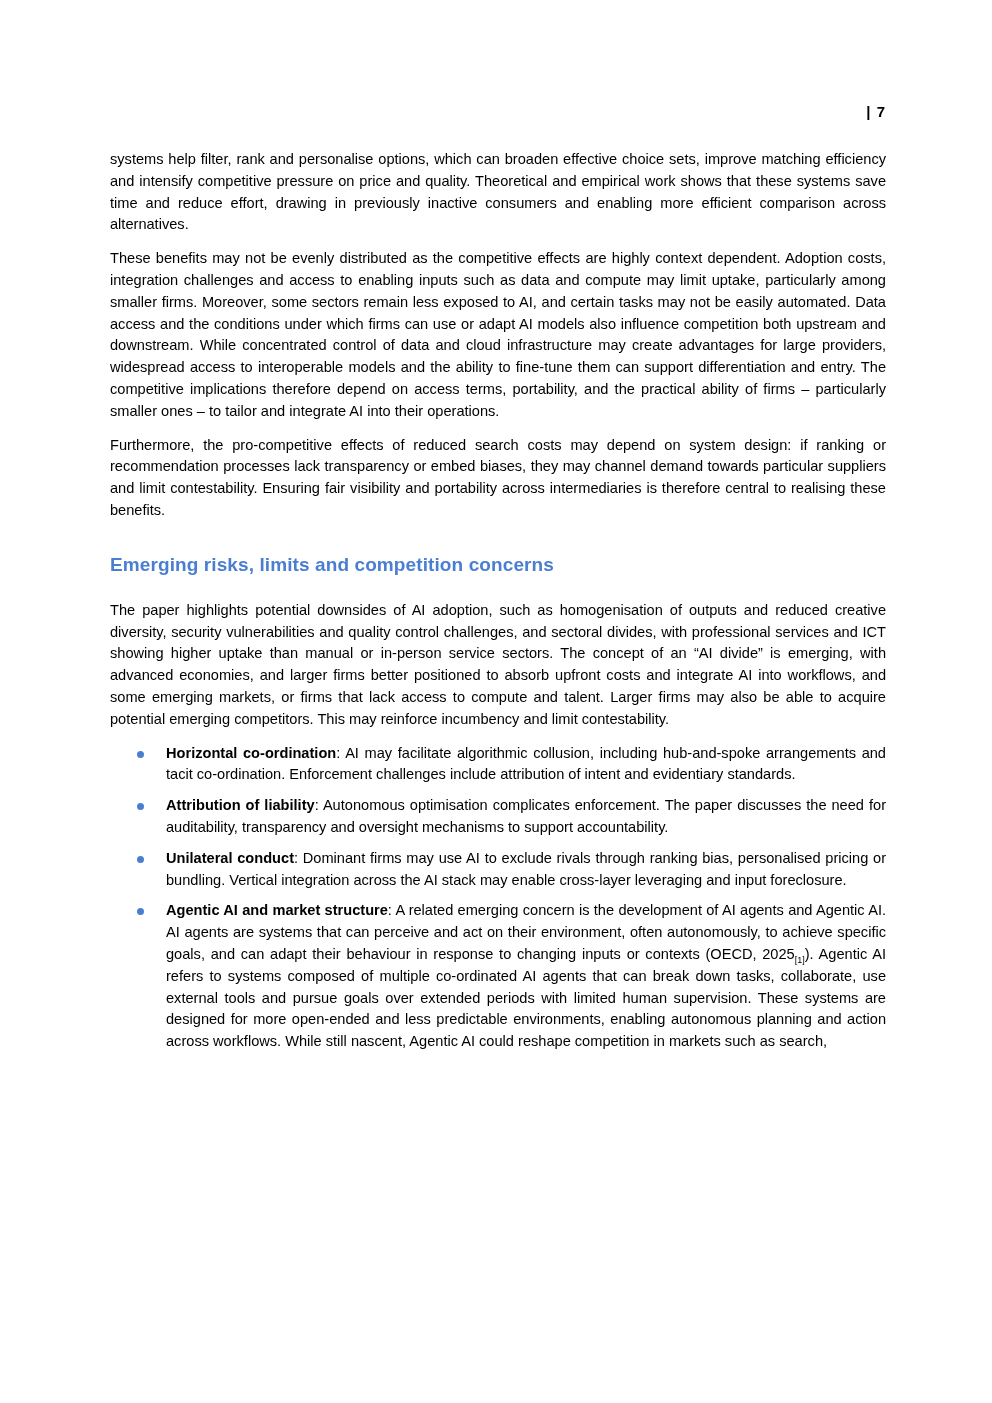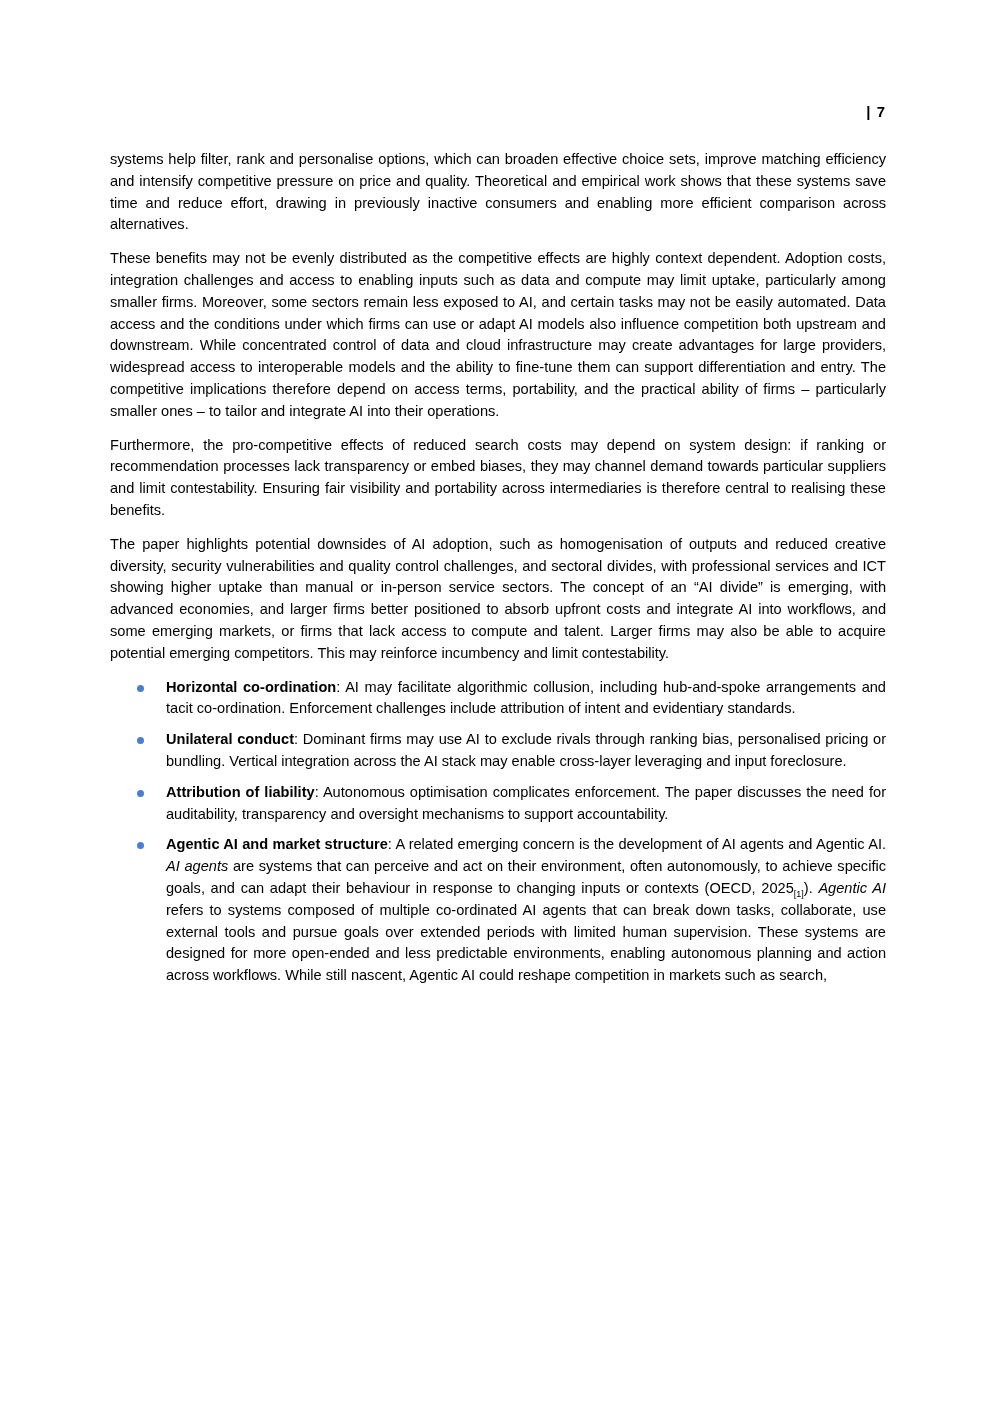--- a/index.html
+++ b/index.html
@@ -56,21 +56,21 @@
     margin-bottom:9px;
   }
   .dot{
     position:absolute;
     left:-29px;top:8px;
     width:7px;height:7px;
     border-radius:50%;
     background:#4a7ed2;
   }
   .b{font-weight:bold;}
-  .i{font-style:italic;}
+  .i{}
   sub.cite{font-size:9px;line-height:0;}
   .footer{
     position:absolute;
     left:110px;top:1289px;
     font-size:11px;
     letter-spacing:0.2px;
     color:#000;
     white-space:nowrap;
   }
 </style>
@@ -82,31 +82,32 @@
   <div class="page-number">| 7</div>
 
   <div class="content">
 
     <p class="body first">systems help filter, rank and personalise options, which can broaden effective choice sets, improve matching efficiency and intensify competitive pressure on price and quality. Theoretical and empirical work shows that these systems save time and reduce effort, drawing in previously inactive consumers and enabling more efficient comparison across alternatives.</p>
 
     <p class="body">These benefits may not be evenly distributed as the competitive effects are highly context dependent. Adoption costs, integration challenges and access to enabling inputs such as data and compute may limit uptake, particularly among smaller firms. Moreover, some sectors remain less exposed to AI, and certain tasks may not be easily automated. Data access and the conditions under which firms can use or adapt AI models also influence competition both upstream and downstream. While concentrated control of data and cloud infrastructure may create advantages for large providers, widespread access to interoperable models and the ability to fine-tune them can support differentiation and entry. The competitive implications therefore depend on access terms, portability, and the practical ability of firms – particularly smaller ones – to tailor and integrate AI into their operations.</p>
 
     <p class="body">Furthermore, the pro-competitive effects of reduced search costs may depend on system design: if ranking or recommendation processes lack transparency or embed biases, they may channel demand towards particular suppliers and limit contestability. Ensuring fair visibility and portability across intermediaries is therefore central to realising these benefits.</p>
 
+    <h1 class="h-blue">Emerging risks, limits and competition concerns</h1>
 
     <p class="body">The paper highlights potential downsides of AI adoption, such as homogenisation of outputs and reduced creative diversity, security vulnerabilities and quality control challenges, and sectoral divides, with professional services and ICT showing higher uptake than manual or in-person service sectors. The concept of an “AI divide” is emerging, with advanced economies, and larger firms better positioned to absorb upfront costs and integrate AI into workflows, and some emerging markets, or firms that lack access to compute and talent. Larger firms may also be able to acquire potential emerging competitors. This may reinforce incumbency and limit contestability.</p>
 
 
 
     <ul class="bullets">
       <li><span class="dot"></span><span class="b">Horizontal co-ordination</span><span>: AI may facilitate algorithmic collusion, including hub-and-spoke arrangements and tacit co-ordination. Enforcement challenges include attribution of intent and evidentiary standards.</span></li>
 
+      <li><span class="dot"></span><span class="b">Attribution of liability</span><span>: Autonomous optimisation complicates enforcement. The paper discusses the need for auditability, transparency and oversight mechanisms to support accountability.</span></li>
+
       <li><span class="dot"></span><span class="b">Unilateral conduct</span><span>: Dominant firms may use AI to exclude rivals through ranking bias, personalised pricing or bundling. Vertical integration across the AI stack may enable cross-layer leveraging and input foreclosure.</span></li>
-
-      <li><span class="dot"></span><span class="b">Attribution of liability</span><span>: Autonomous optimisation complicates enforcement. The paper discusses the need for auditability, transparency and oversight mechanisms to support accountability.</span></li>
 
       <li><span class="dot"></span><span class="b">Agentic AI and market structure</span><span>: A related emerging concern is the development of AI agents and Agentic AI. </span><span class="i">AI agents</span><span> are systems that can perceive and act on their environment, often autonomously, to achieve specific goals, and can adapt their behaviour in response to changing inputs or contexts (OECD, 2025</span><sub class="cite">[1]</sub><span>). </span><span class="i">Agentic AI</span><span> refers to systems composed of multiple co-ordinated AI agents that can break down tasks, collaborate, use external tools and pursue goals over extended periods with limited human supervision. These systems are designed for more open-ended and less predictable environments, enabling autonomous planning and action across workflows. While still nascent, Agentic AI could reshape competition in markets such as search,</span></li>
     </ul>
 
   </div>
 
 
 </div>
 
 </body></html>

